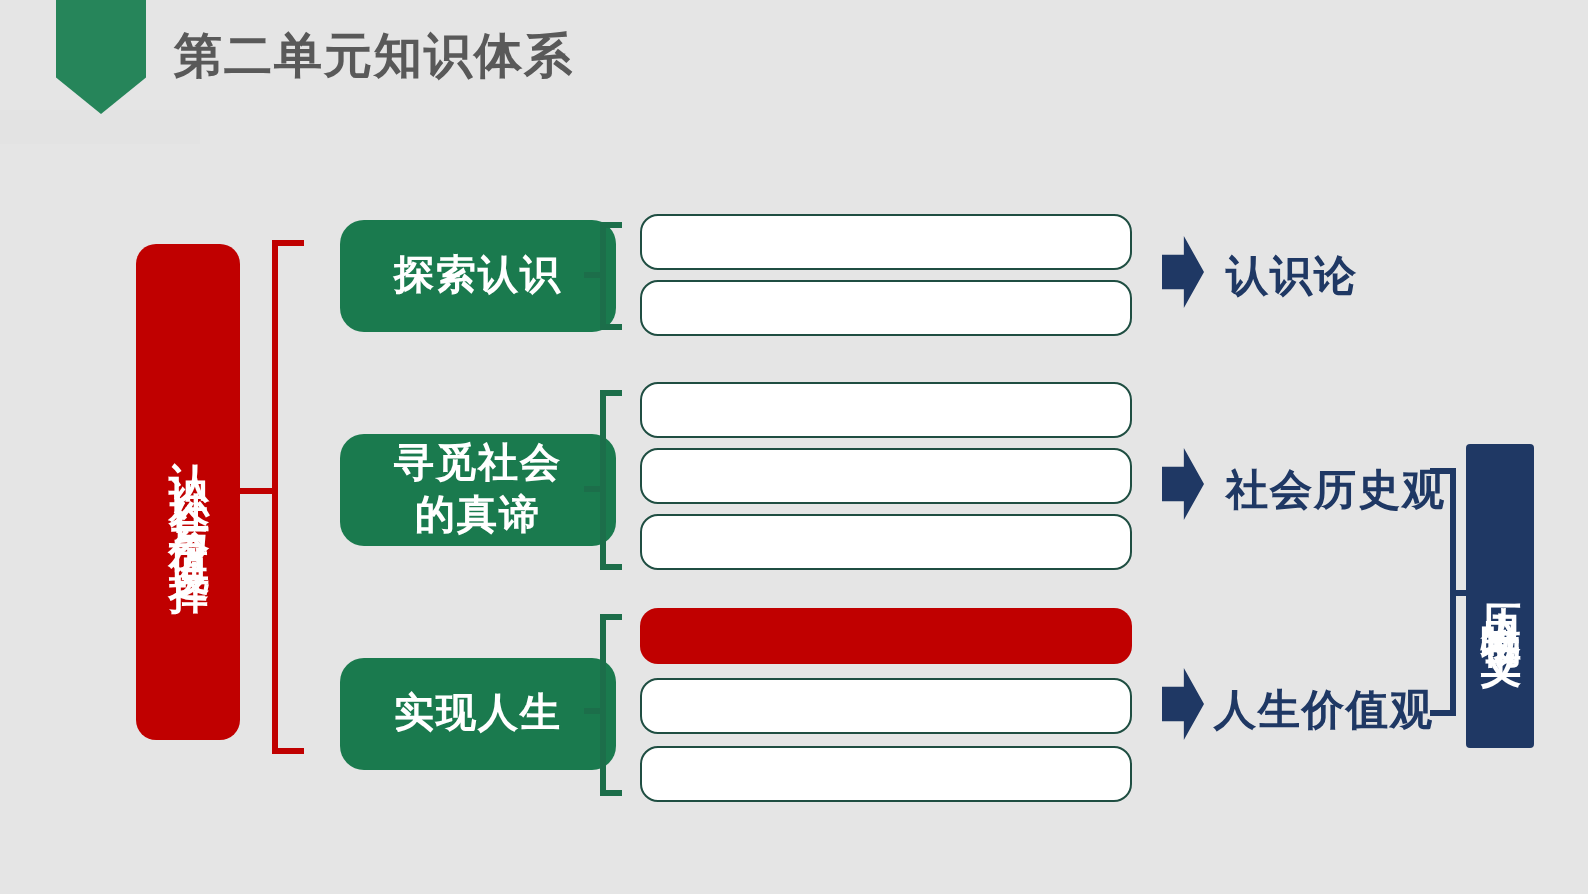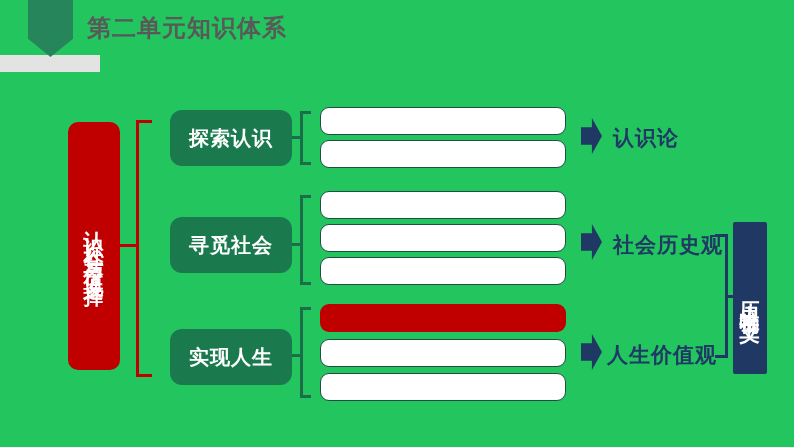--- a/index.html
+++ b/index.html
@@ -1,37 +1,37 @@
 <!DOCTYPE html>
 <html><head>
 <meta charset="utf-8">
 <style>
   html,body{margin:0;padding:0;background:#fff;}
   .stage{
-    position:relative;width:794px;height:447px;background:#22c55e;overflow:hidden;
+    position:relative;width:794px;height:447px;background:#e5e5e5;overflow:hidden;
     font-family:"Liberation Sans","DejaVu Sans",sans-serif;
   }
   .abs{position:absolute;}
   
   .accent-bar{left:0;top:55px;width:100px;height:17px;background:#e3e3e3;}
   .pentagon{left:28px;top:0;width:45px;height:57px;background:#26855a;
     clip-path:polygon(0 0,100% 0,100% 68%,50% 100%,0 68%);}
   .page-title{left:87px;top:12px;font-size:24px;font-weight:bold;color:#595959;letter-spacing:1px;}
   
   .root-box{left:68px;top:122px;width:52px;height:248px;background:#c00000;border-radius:10px;
     display:flex;align-items:center;justify-content:center;}
   .root-box span{writing-mode:vertical-rl;text-orientation:upright;color:#fff;font-weight:bold;
     font-size:20px;letter-spacing:7px;line-height:52px;}
   
   .line{position:absolute;}
   .red-line{background:#c00000;}
   .green-line{background:#1c6e4a;}
   .navy-line{background:#1f3864;}
   
-  .topic-box{width:122px;height:56px;background:#1a7a4e;border-radius:12px;color:#fff;
+  .topic-box{width:138px;height:56px;background:#1a7a4e;border-radius:12px;color:#fff;
     font-weight:bold;font-size:20px;text-align:center;display:flex;flex-direction:column;
     justify-content:center;line-height:26px;letter-spacing:1px;}
   
   .item-box{width:246px;height:28px;border-radius:9px;background:#ffffff;border:1.6px solid #1f4e42;box-sizing:border-box;}
   .item-box.filled{background:#c00000;border:none;}
   
   .arrow{width:21px;height:36px;background:#1f3864;
     clip-path:polygon(0 26%,52% 26%,52% 0,100% 50%,52% 100%,52% 74%,0 74%);}
   .arrow-label{color:#1f3864;font-weight:bold;font-size:21px;letter-spacing:1px;}
   
@@ -69,20 +69,21 @@
     <div class="line green-line" style="left:300px;top:111px;width:11px;height:2.5px;"></div>
     <div class="line green-line" style="left:300px;top:162px;width:11px;height:2.5px;"></div>
   </div>
   <div class="abs item-box" style="left:320px;top:107px;"></div>
   <div class="abs item-box" style="left:320px;top:140px;"></div>
   <div class="abs arrow" style="left:581px;top:118px;"></div>
   <div class="abs arrow-label" style="left:613px;top:124px;font-family:Liberation Serif, serif;">认识论</div>
 
   <div class="abs topic-box" style="left:170px;top:217px;">
     <span>寻觅社会</span>
+    <span>的真谛</span>
   </div>
   <div>
     <div class="line green-line" style="left:292px;top:243px;width:10px;height:2.5px;"></div>
     <div class="line green-line" style="left:300px;top:195px;width:2.5px;height:89px;"></div>
     <div class="line green-line" style="left:300px;top:195px;width:11px;height:2.5px;"></div>
     <div class="line green-line" style="left:300px;top:282px;width:11px;height:2.5px;"></div>
   </div>
   <div class="abs item-box" style="left:320px;top:191px;"></div>
   <div class="abs item-box" style="left:320px;top:224px;"></div>
   <div class="abs item-box" style="left:320px;top:257px;"></div>

